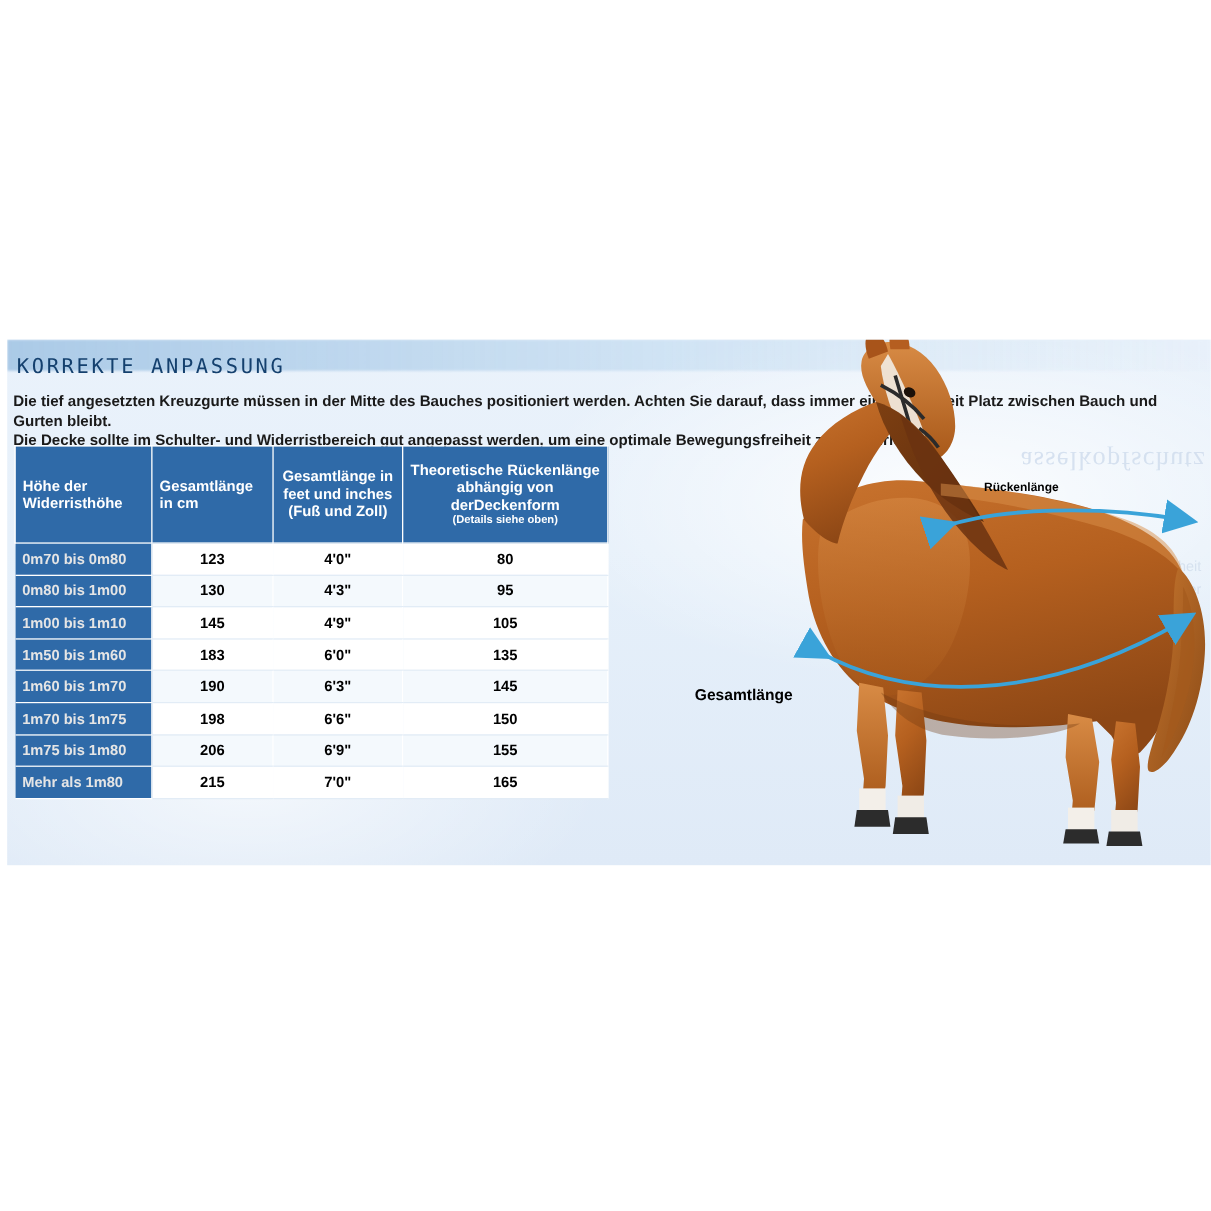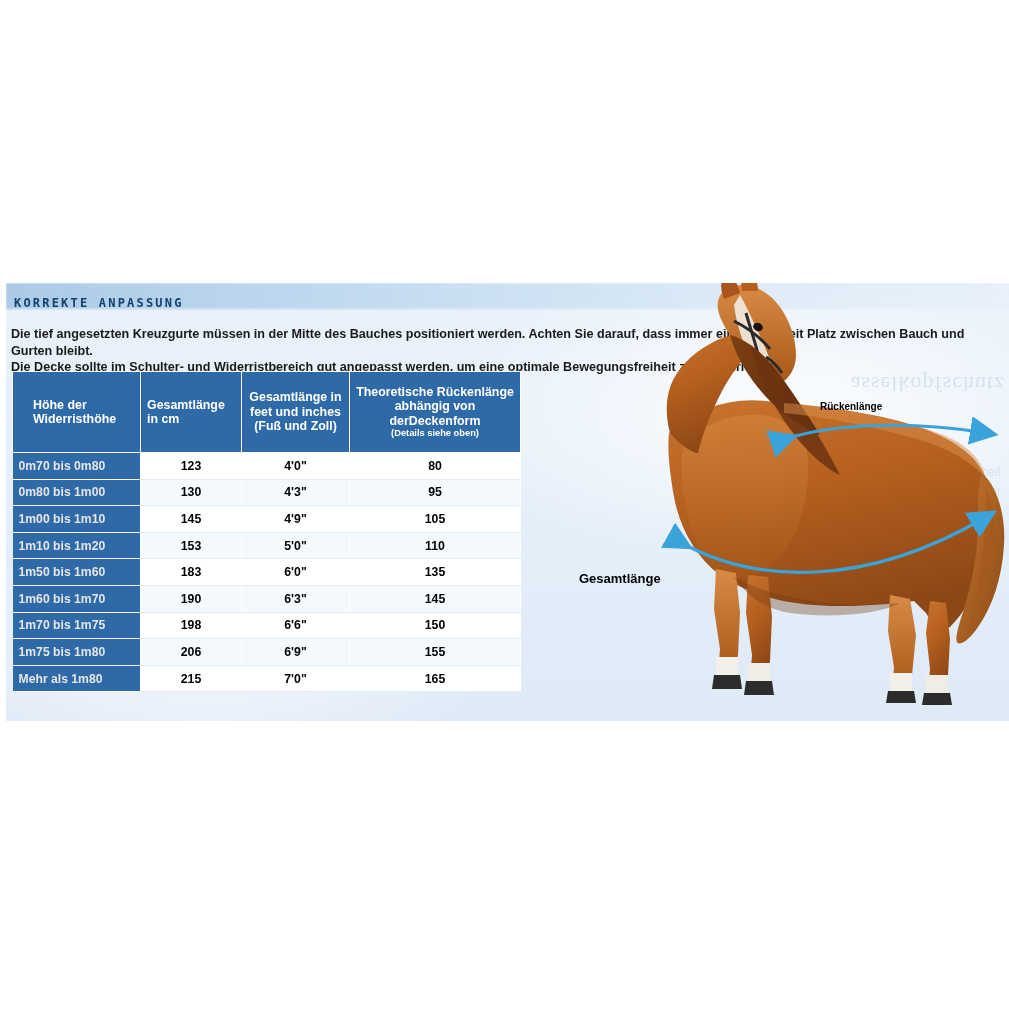--- a/index.html
+++ b/index.html
@@ -47,24 +47,24 @@
     width: 1003px;
     height: 26px;
     background: linear-gradient(90deg, rgba(120,170,215,0.55), rgba(150,195,230,0.30) 55%, rgba(215,232,245,0.05));
     filter: blur(1px);
   }
   .title {
     position: absolute;
     left: 8px;
     top: 13px;
     font-family: "DejaVu Sans Mono", monospace;
-    font-size: 12px;
+    font-size: 17px;
     letter-spacing: 2.2px;
     color: #14406e;
-    font-weight: 700;
+    font-weight: 400;
   }
   .intro {
     position: absolute;
     left: 5px;
     top: 43px;
     width: 960px;
     font-size: 12.6px;
     line-height: 16.5px;
     color: #1a1a1a;
     font-weight: 600;
@@ -91,21 +91,21 @@
     padding: 4px 2px;
     vertical-align: middle;
     height: 72px;
   }
   table.sizes th .sub {
     display: block;
     font-size: 9.3px;
     font-weight: 700;
     line-height: 11px;
   }
-  table.sizes th:nth-child(1) { width: 105px; text-align: left; padding-left: 20px; }
+  table.sizes th:nth-child(1) { width: 105px; text-align: left; padding-left: 6px; }
   table.sizes th:nth-child(2) { width: 92px; text-align: left; padding-left: 6px; }
   table.sizes th:nth-child(3) { width: 103px; text-align: center; }
   table.sizes th:nth-child(4) { width: 166px; text-align: center; }
 
   table.sizes td {
     font-size: 12.3px;
     color: #000;
     padding: 2px 2px;
     height: 21.6px;
     border-right: 1px solid #ffffff;
@@ -230,26 +230,20 @@
             <td class="c1">0m80 bis 1m00</td>
             <td class="c2">130</td>
             <td class="c3">4'3"</td>
             <td class="c4">95</td>
           </tr>
           <tr>
             <td class="c1">1m00 bis 1m10</td>
             <td class="c2">145</td>
             <td class="c3">4'9"</td>
             <td class="c4">105</td>
-          </tr>
-          <tr class="alt">
-            <td class="c1">1m10 bis 1m20</td>
-            <td class="c2">153</td>
-            <td class="c3">5'0"</td>
-            <td class="c4">110</td>
           </tr>
           <tr>
             <td class="c1">1m50 bis 1m60</td>
             <td class="c2">183</td>
             <td class="c3">6'0"</td>
             <td class="c4">135</td>
           </tr>
           <tr class="alt">
             <td class="c1">1m60 bis 1m70</td>
             <td class="c2">190</td>

